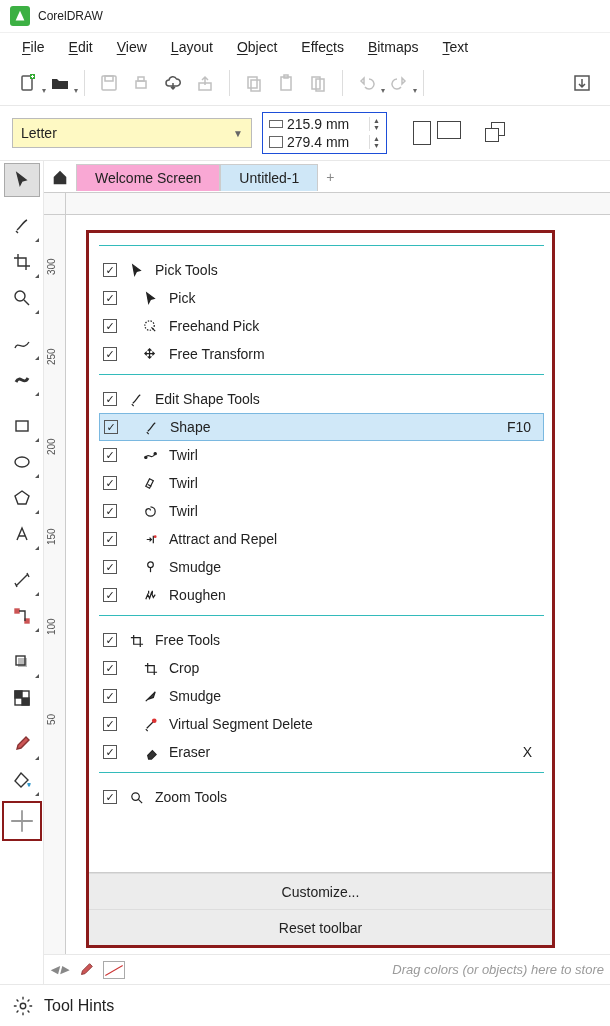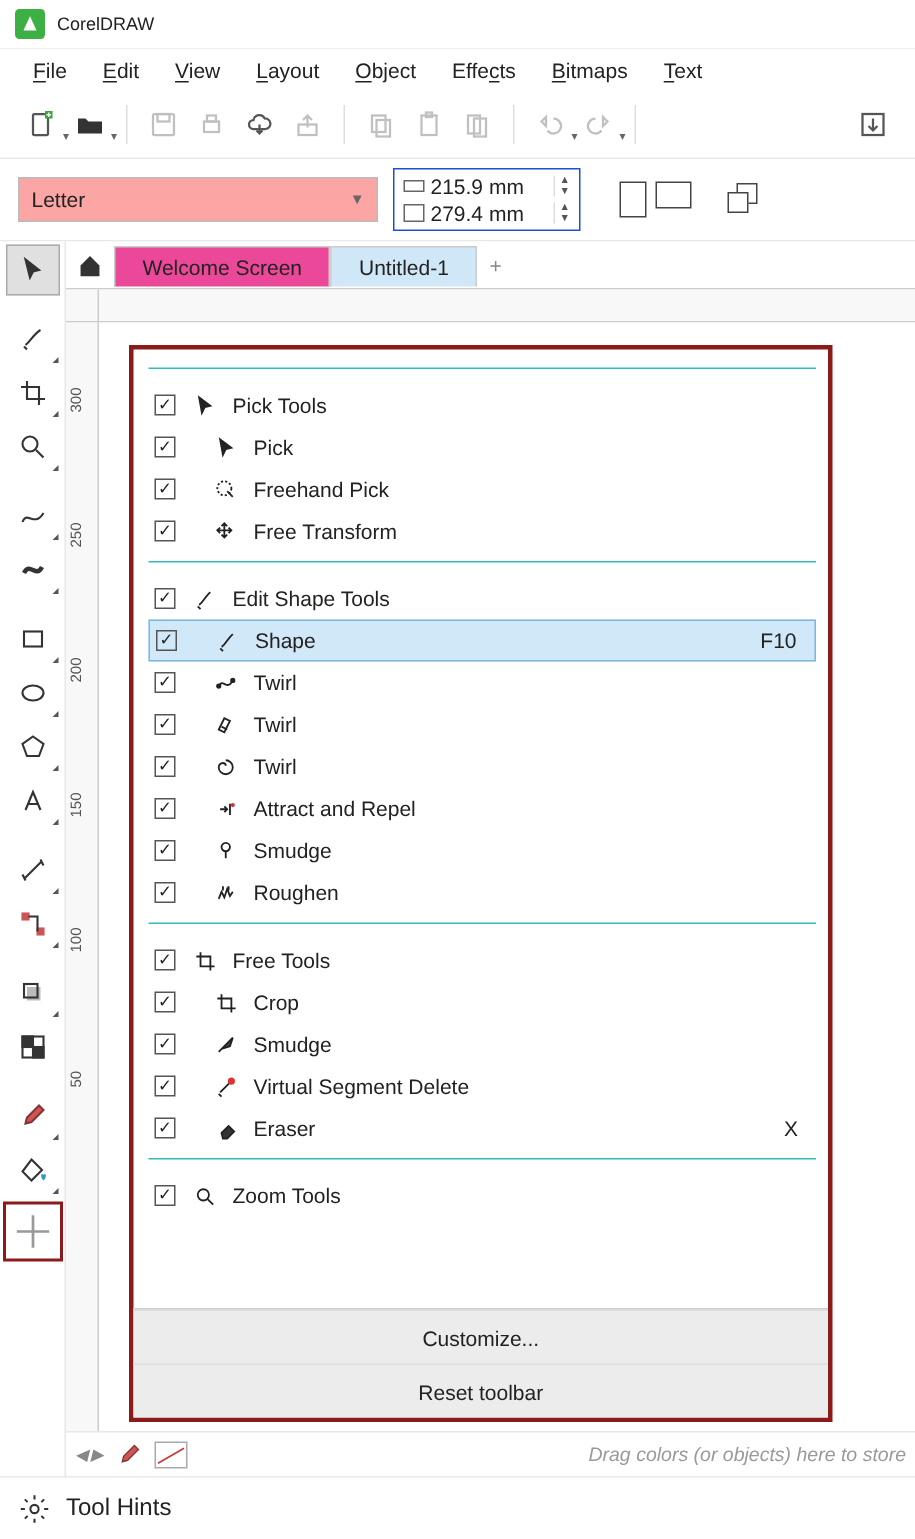--- a/index.html
+++ b/index.html
@@ -16,21 +16,21 @@
   .menubar .item .u { text-decoration: underline; }
   
   .toolbar-row { display: flex; align-items: center; padding: 4px 14px 8px 14px; gap: 4px; background: #fff; border-bottom: 1px solid #e8e8e8; }
   .tbtn { width: 28px; height: 28px; display: flex; align-items: center; justify-content: center; position: relative; }
   .tbtn svg { width: 20px; height: 20px; stroke: #555; fill: none; stroke-width: 1.5; }
   .tbtn.disabled svg { stroke: #c0c0c0; }
   .tbtn .drop { position: absolute; right: -4px; bottom: 2px; font-size: 8px; color: #666; }
   .sep { width: 1px; height: 26px; background: #ddd; margin: 0 6px; }
   
   .props-row { display: flex; align-items: center; padding: 6px 12px; gap: 10px; background: #fff; border-bottom: 1px solid #e8e8e8; }
-  .pagesize-sel { width: 240px; height: 30px; border: 1px solid #bbb; padding: 0 8px; display: flex; align-items: center; justify-content: space-between; background: #fca5a5; }
+  .pagesize-sel { width: 240px; height: 30px; border: 1px solid #bbb; padding: 0 8px; display: flex; align-items: center; justify-content: space-between; background: #fef9c3; }
   .pagesize-sel .arrow { font-size: 10px; color: #666; }
   .dim-box { border: 1px solid #1d4ed8; padding: 2px 4px; background: #fff; }
   .dim-row { display: flex; align-items: center; gap: 4px; padding: 1px 2px; }
   .dim-row .ic { width: 14px; height: 12px; border: 1px solid #666; }
   .dim-row .ic.h { width: 14px; height: 8px; }
   .dim-row .val { width: 78px; font-size: 14px; }
   .spinners { display: flex; flex-direction: column; font-size: 7px; line-height: 7px; color: #555; border-left: 1px solid #ddd; padding-left: 3px; }
   .orient { display: flex; gap: 6px; margin-left: 16px; }
   .orient .box { width: 18px; height: 24px; border: 1.5px solid #444; }
   .orient .box.l { width: 24px; height: 18px; }
@@ -46,21 +46,21 @@
   .toolbox .tool.sel { background: #e0e0e0; border: 1px solid #aaa; }
   .toolbox .tool svg { width: 20px; height: 20px; stroke: #333; fill: none; stroke-width: 1.4; }
   .toolbox .fly { position: absolute; right: 1px; bottom: 1px; width: 0; height: 0; border-left: 4px solid transparent; border-bottom: 4px solid #555; }
   .tool-gap { height: 8px; }
   .tool-add { width: 40px; height: 40px; border: 2.5px solid #8b1a1a; display: flex; align-items: center; justify-content: center; margin-top: 2px; }
   .tool-add svg { stroke: #999 !important; }
   
   .docarea { flex: 1; display: flex; flex-direction: column; position: relative; }
   .doctabs { display: flex; align-items: center; height: 32px; background: #fff; border-bottom: 1px solid #ccc; }
   .home-ic { width: 32px; display: flex; justify-content: center; }
-  .doctab { padding: 5px 18px; border-top: 1px solid #ccc; border-right: 1px solid #ccc; border-left: 1px solid #ccc; background: #ec4899; font-size: 14px; margin-bottom: -1px; }
+  .doctab { padding: 5px 18px; border-top: 1px solid #ccc; border-right: 1px solid #ccc; border-left: 1px solid #ccc; background: #f9a8d4; font-size: 14px; margin-bottom: -1px; }
   .doctab.active { background: #cfe7f7; }
   .newtab { width: 24px; text-align: center; color: #888; padding: 4px 8px; }
   
   .ruler-corner { position: absolute; top: 0; left: 0; width: 22px; height: 22px; border-right: 1px solid #ccc; border-bottom: 1px solid #ccc; background: #f8f8f8; }
   .hruler { position: absolute; top: 0; left: 22px; right: 0; height: 22px; border-bottom: 1px solid #ccc; background: #f8f8f8; }
   .vruler { position: absolute; top: 22px; left: 0; width: 22px; bottom: 0; border-right: 1px solid #ccc; background: #f8f8f8; font-size: 10px; color: #555; }
   .vruler .tick { position: absolute; left: 2px; transform: rotate(-90deg); transform-origin: left top; }
   
   .canvas { position: absolute; top: 22px; left: 22px; right: 0; bottom: 0; background: #fff; }
   

